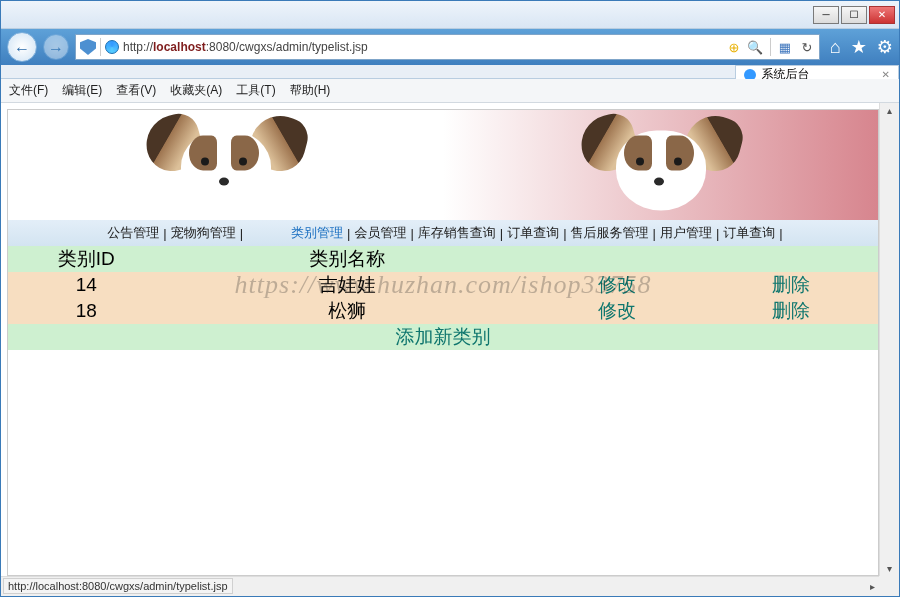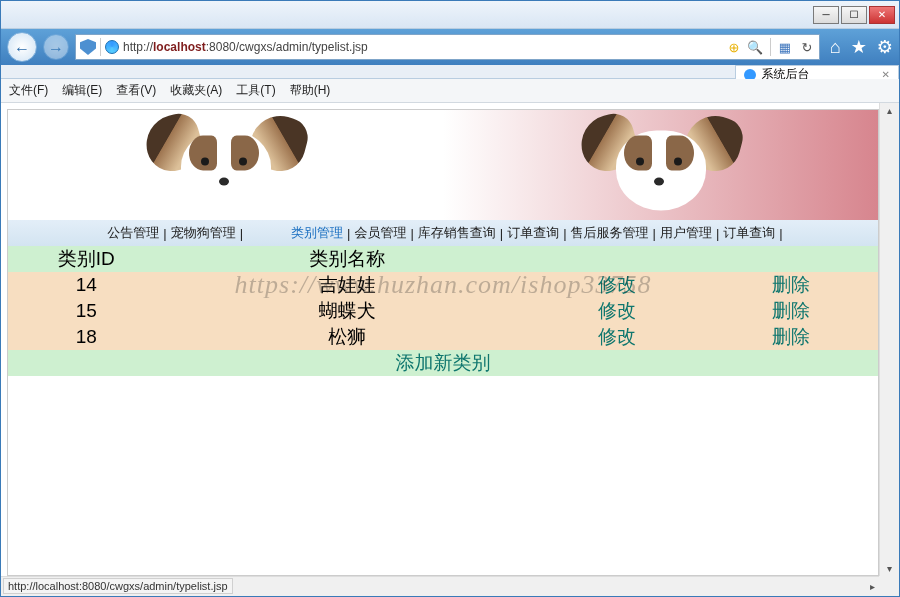--- a/index.html
+++ b/index.html
@@ -188,26 +188,20 @@
           </tr>
         </thead>
         <tbody id="tbody">
             <tr>
               <td>14</td>
               <td>吉娃娃</td>
               <td><a>修改</a></td>
               <td><a>删除</a></td>
             </tr>
             <tr>
-              <td>15</td>
-              <td>蝴蝶犬</td>
-              <td><a>修改</a></td>
-              <td><a>删除</a></td>
-            </tr>
-            <tr>
               <td>18</td>
               <td>松狮</td>
               <td><a>修改</a></td>
               <td><a>删除</a></td>
             </tr>
             <tr class="addrow">
               <td colspan="4"><a>添加新类别</a></td>
             </tr>
           </tbody>
       </table>

